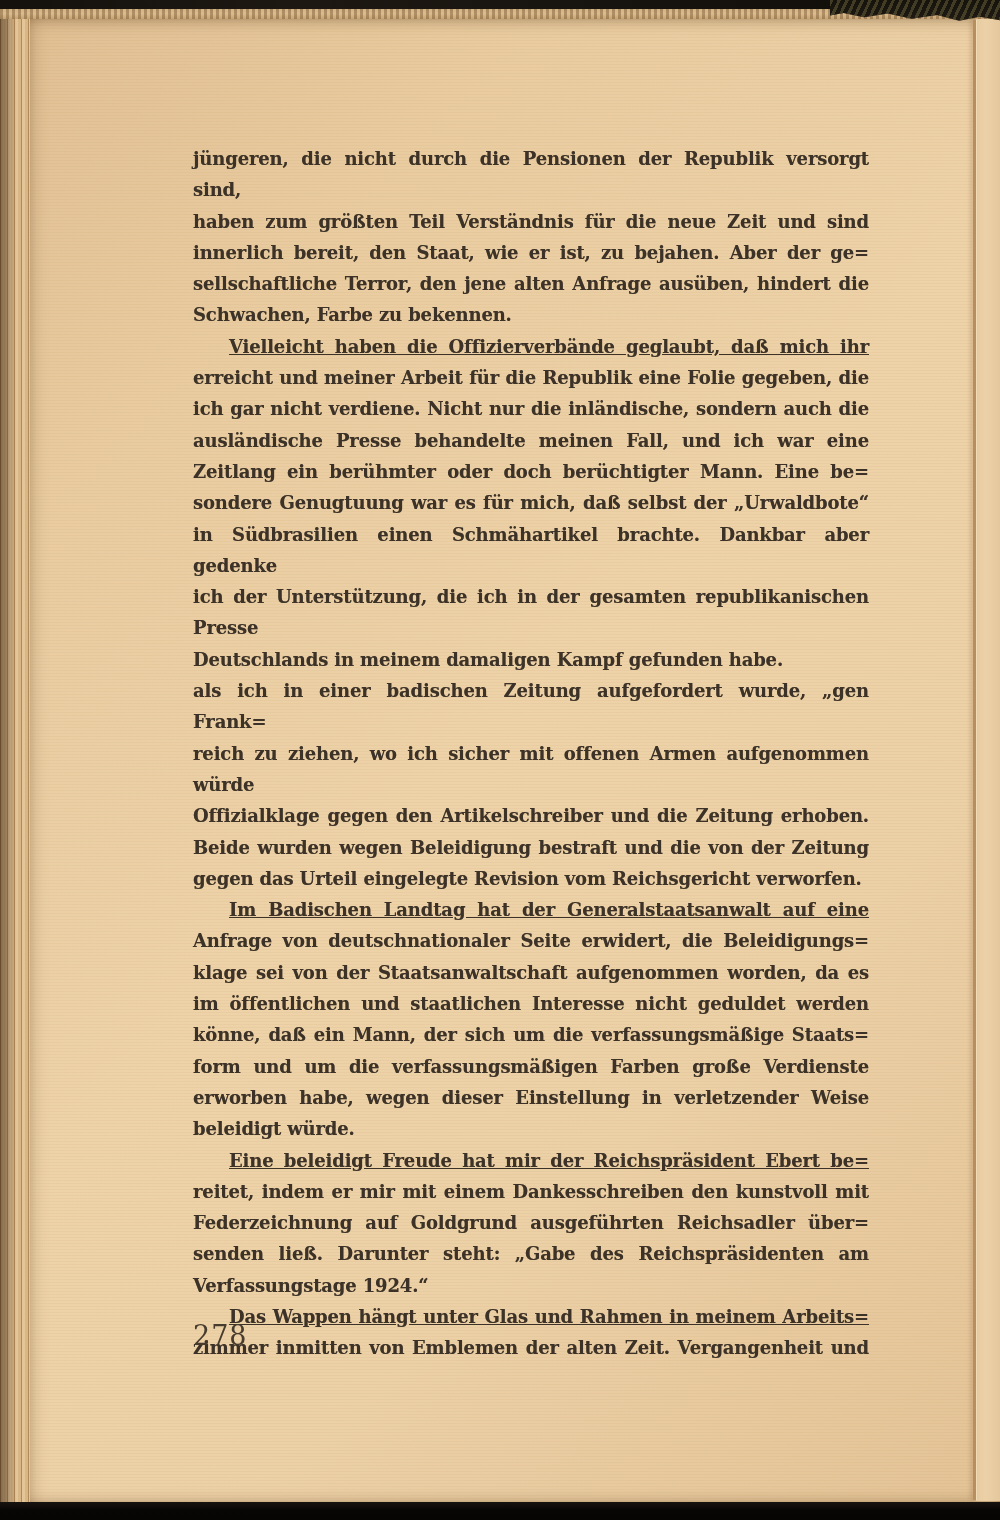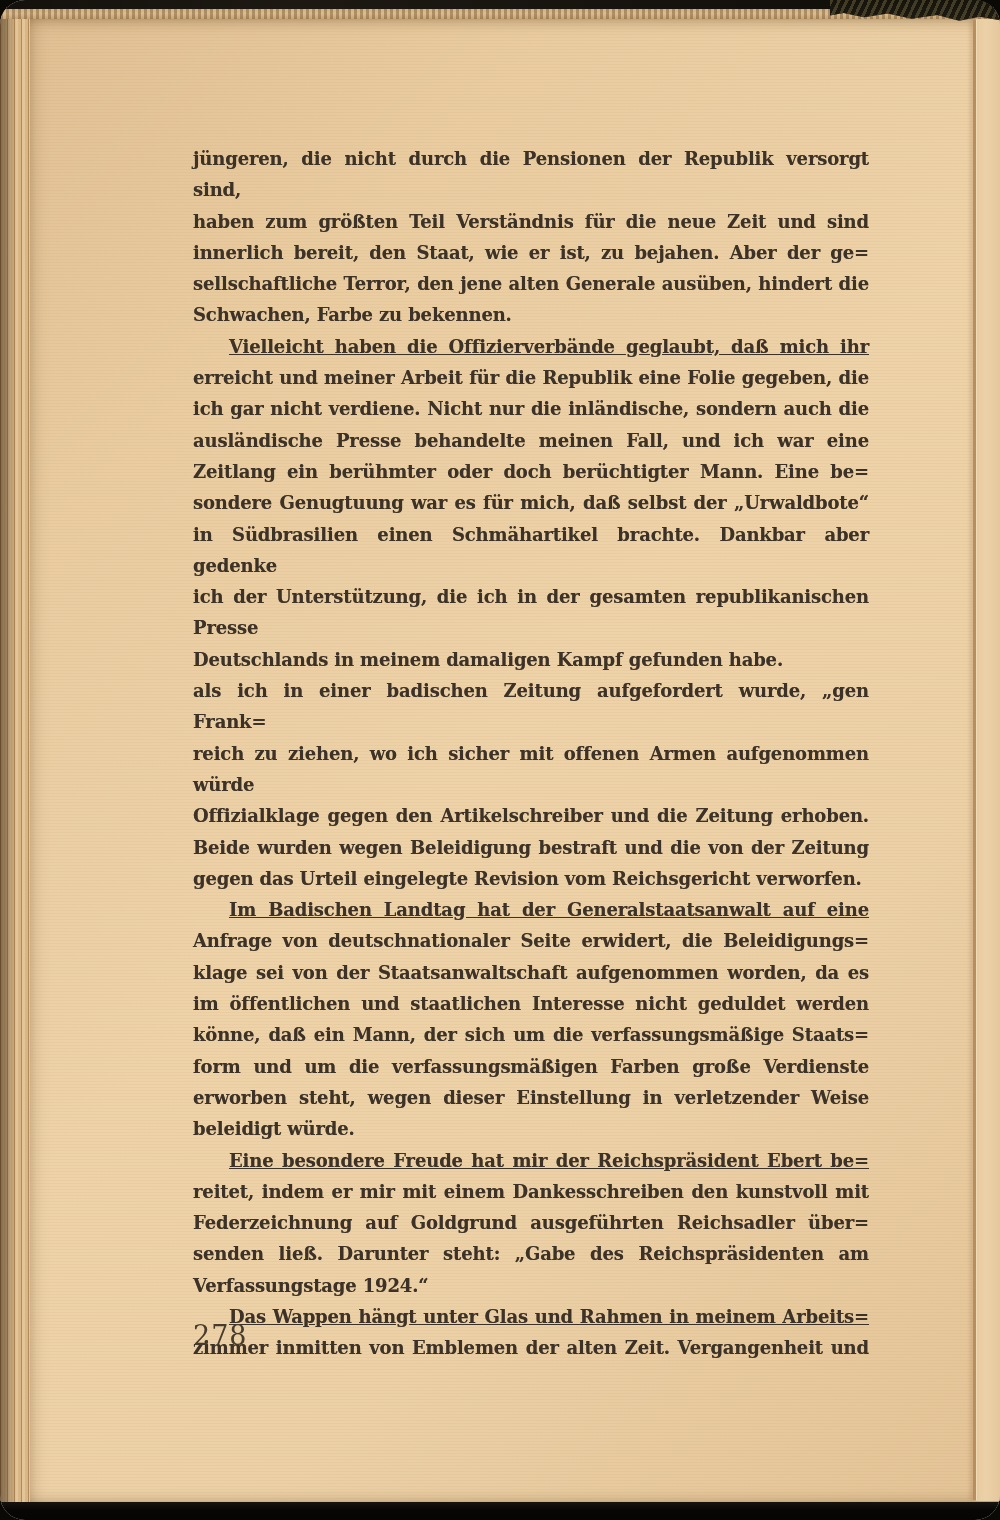--- a/index.html
+++ b/index.html
@@ -5,21 +5,20 @@
   html, body { margin: 0; padding: 0; }
   body { background: #0b0906; }
 
   .scene {
     position: relative;
     width: 1000px;
     height: 1520px;
     overflow: hidden;
     background: #e5e5e5;
     font-family: "DejaVu Serif", serif;
-    border-radius: 25px;
   }
 
   
   .top-cloth {
     position: absolute; left: 0; top: 0; width: 1000px; height: 9px;
     background: linear-gradient(90deg, #14110c 0%, #1d1812 30%, #15120d 70%, #0f0d09 100%);
     z-index: 6;
   }
 
   
@@ -129,21 +128,21 @@
 
   <div class="head-band"></div>
   <div class="top-cloth"></div>
   <div class="top-right-cloth"></div>
   <div class="bottom-band"></div>
 
   <div class="textblock">
       <div class="line">jüngeren, die nicht durch die Pensionen der Republik versorgt sind,</div>
       <div class="line">haben zum größten Teil Verständnis für die neue Zeit und sind</div>
       <div class="line">innerlich bereit, den Staat, wie er ist, zu bejahen. Aber der ge=</div>
-      <div class="line">sellschaftliche Terror, den jene alten Generale ausüben, hindert die</div>
+      <div class="line">sellschaftliche Terror, den jene alten Anfrage ausüben, hindert die</div>
       <div class="line par-end">Schwachen, Farbe zu bekennen.</div>
       <div class="line indent">Vielleicht haben die Offizierverbände geglaubt, daß mich ihr</div>
       <div class="line">erreicht und meiner Arbeit für die Republik eine Folie gegeben, die</div>
       <div class="line">ich gar nicht verdiene. Nicht nur die inländische, sondern auch die</div>
       <div class="line">ausländische Presse behandelte meinen Fall, und ich war eine</div>
       <div class="line">Zeitlang ein berühmter oder doch berüchtigter Mann. Eine be=</div>
       <div class="line">sondere Genugtuung war es für mich, daß selbst der „Urwaldbote“</div>
       <div class="line">in Südbrasilien einen Schmähartikel brachte. Dankbar aber gedenke</div>
       <div class="line">ich der Unterstützung, die ich in der gesamten republikanischen Presse</div>
       <div class="line par-end">Deutschlands in meinem damaligen Kampf gefunden habe.</div>
@@ -151,23 +150,23 @@
       <div class="line">reich zu ziehen, wo ich sicher mit offenen Armen aufgenommen würde</div>
       <div class="line">Offizialklage gegen den Artikelschreiber und die Zeitung erhoben.</div>
       <div class="line">Beide wurden wegen Beleidigung bestraft und die von der Zeitung</div>
       <div class="line par-end">gegen das Urteil eingelegte Revision vom Reichsgericht verworfen.</div>
       <div class="line indent">Im Badischen Landtag hat der Generalstaatsanwalt auf eine</div>
       <div class="line">Anfrage von deutschnationaler Seite erwidert, die Beleidigungs=</div>
       <div class="line">klage sei von der Staatsanwaltschaft aufgenommen worden, da es</div>
       <div class="line">im öffentlichen und staatlichen Interesse nicht geduldet werden</div>
       <div class="line">könne, daß ein Mann, der sich um die verfassungsmäßige Staats=</div>
       <div class="line">form und um die verfassungsmäßigen Farben große Verdienste</div>
-      <div class="line">erworben steht, wegen dieser Einstellung in verletzender Weise</div>
+      <div class="line">erworben habe, wegen dieser Einstellung in verletzender Weise</div>
       <div class="line par-end">beleidigt würde.</div>
-      <div class="line indent">Eine besondere Freude hat mir der Reichspräsident Ebert be=</div>
+      <div class="line indent">Eine beleidigt Freude hat mir der Reichspräsident Ebert be=</div>
       <div class="line">reitet, indem er mir mit einem Dankesschreiben den kunstvoll mit</div>
       <div class="line">Federzeichnung auf Goldgrund ausgeführten Reichsadler über=</div>
       <div class="line">senden ließ. Darunter steht: „Gabe des Reichspräsidenten am</div>
       <div class="line par-end">Verfassungstage 1924.“</div>
       <div class="line indent">Das Wappen hängt unter Glas und Rahmen in meinem Arbeits=</div>
       <div class="line">zimmer inmitten von Emblemen der alten Zeit. Vergangenheit und</div>
     </div>
 
   <div class="folio">278</div>
 

